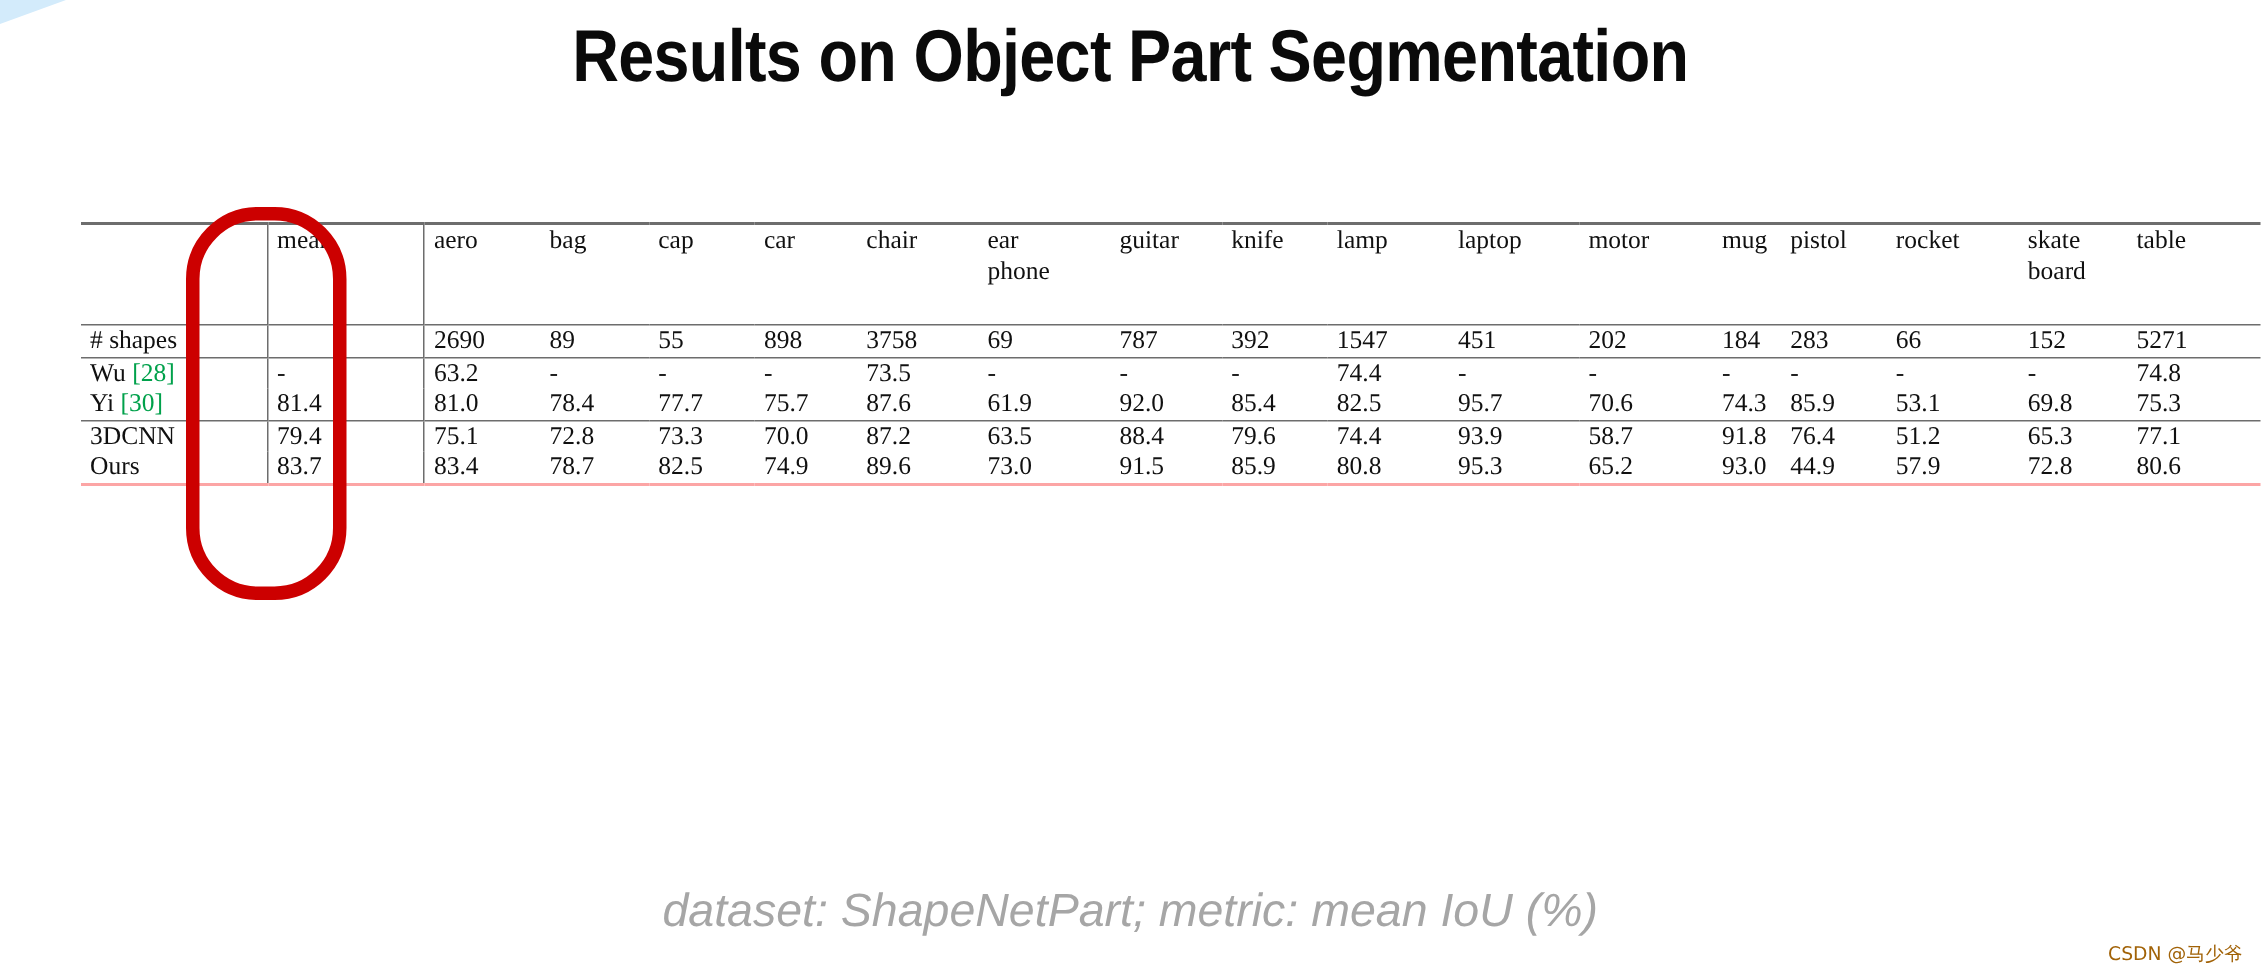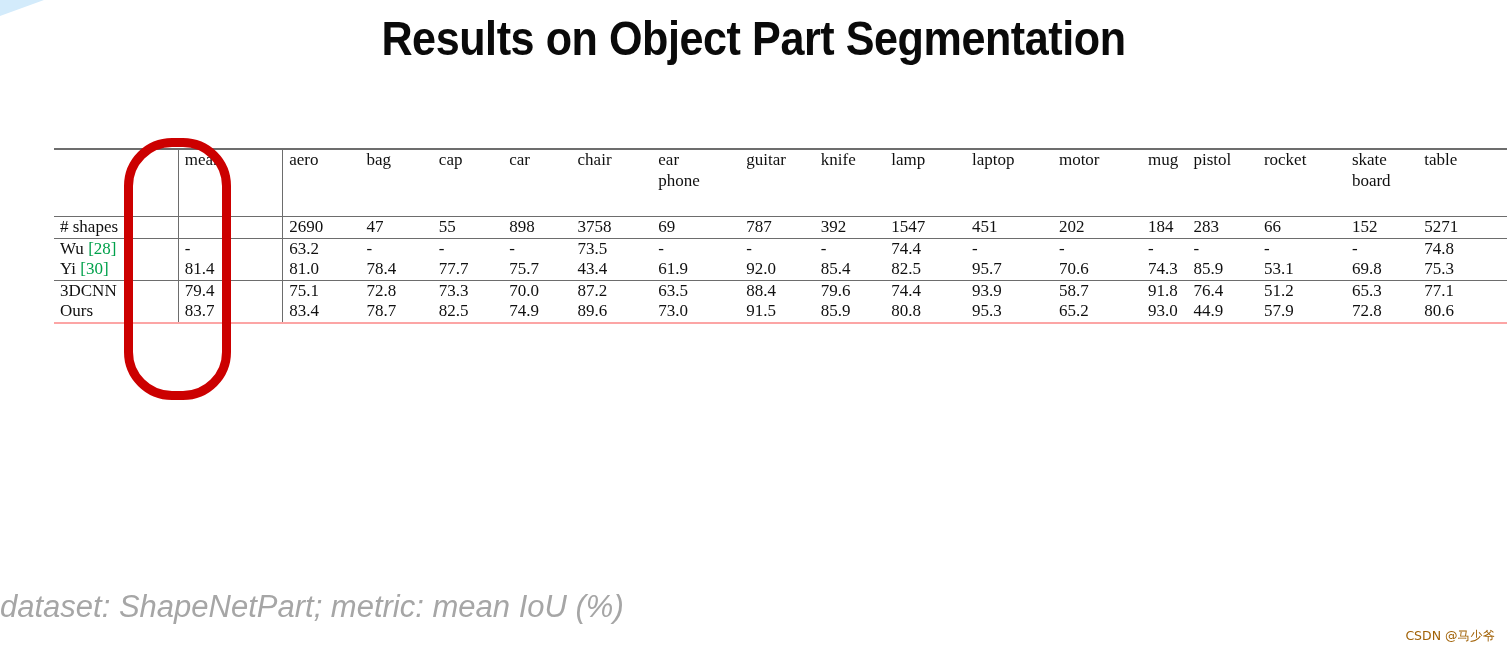--- a/index.html
+++ b/index.html
@@ -95,20 +95,21 @@
     border-radius: 48px;
     box-sizing: border-box;
     pointer-events: none;
   }
 
   #caption {
     position: absolute;
     left: 0;
     top: 589px;
     width: 1507px;
+    text-align: center;
     font-family: "Liberation Sans Narrow", "Liberation Sans", sans-serif;
     font-style: italic;
     font-size: 31px;
     color: #a6a6a6;
     white-space: nowrap;
   }
 
   #watermark {
     position: absolute;
     right: 12px;
@@ -168,21 +169,21 @@
           <th class="hdr-cell"><span>rocket</span></th>
           <th class="hdr-cell"><span>skate</span><span class="hdr-second-line">board</span></th>
           <th class="hdr-cell"><span>table</span></th>
         </tr>
     </thead>
     <tbody id="table-body">
         <tr class="rule-mid">
           <td class="c-label"><span># shapes</span></td>
           <td class="c-mean vsep-left vsep-right">&nbsp;</td>
           <td class="">2690</td>
-          <td class="">47</td>
+          <td class="">89</td>
           <td class="">55</td>
           <td class="">898</td>
           <td class="">3758</td>
           <td class="">69</td>
           <td class="">787</td>
           <td class="">392</td>
           <td class="">1547</td>
           <td class="">451</td>
           <td class="">202</td>
           <td class="">184</td>
@@ -211,21 +212,21 @@
           <td class="">-</td>
           <td class="">74.8</td>
         </tr>
         <tr class="">
           <td class="c-label"><span>Yi </span><span class="cite">[30]</span></td>
           <td class="c-mean vsep-left vsep-right">81.4</td>
           <td class="">81.0</td>
           <td class="">78.4</td>
           <td class="">77.7</td>
           <td class="b">75.7</td>
-          <td class="">43.4</td>
+          <td class="">87.6</td>
           <td class="">61.9</td>
           <td class="b">92.0</td>
           <td class="">85.4</td>
           <td class="b">82.5</td>
           <td class="b">95.7</td>
           <td class="b">70.6</td>
           <td class="">74.3</td>
           <td class="b">85.9</td>
           <td class="">53.1</td>
           <td class="">69.8</td>

